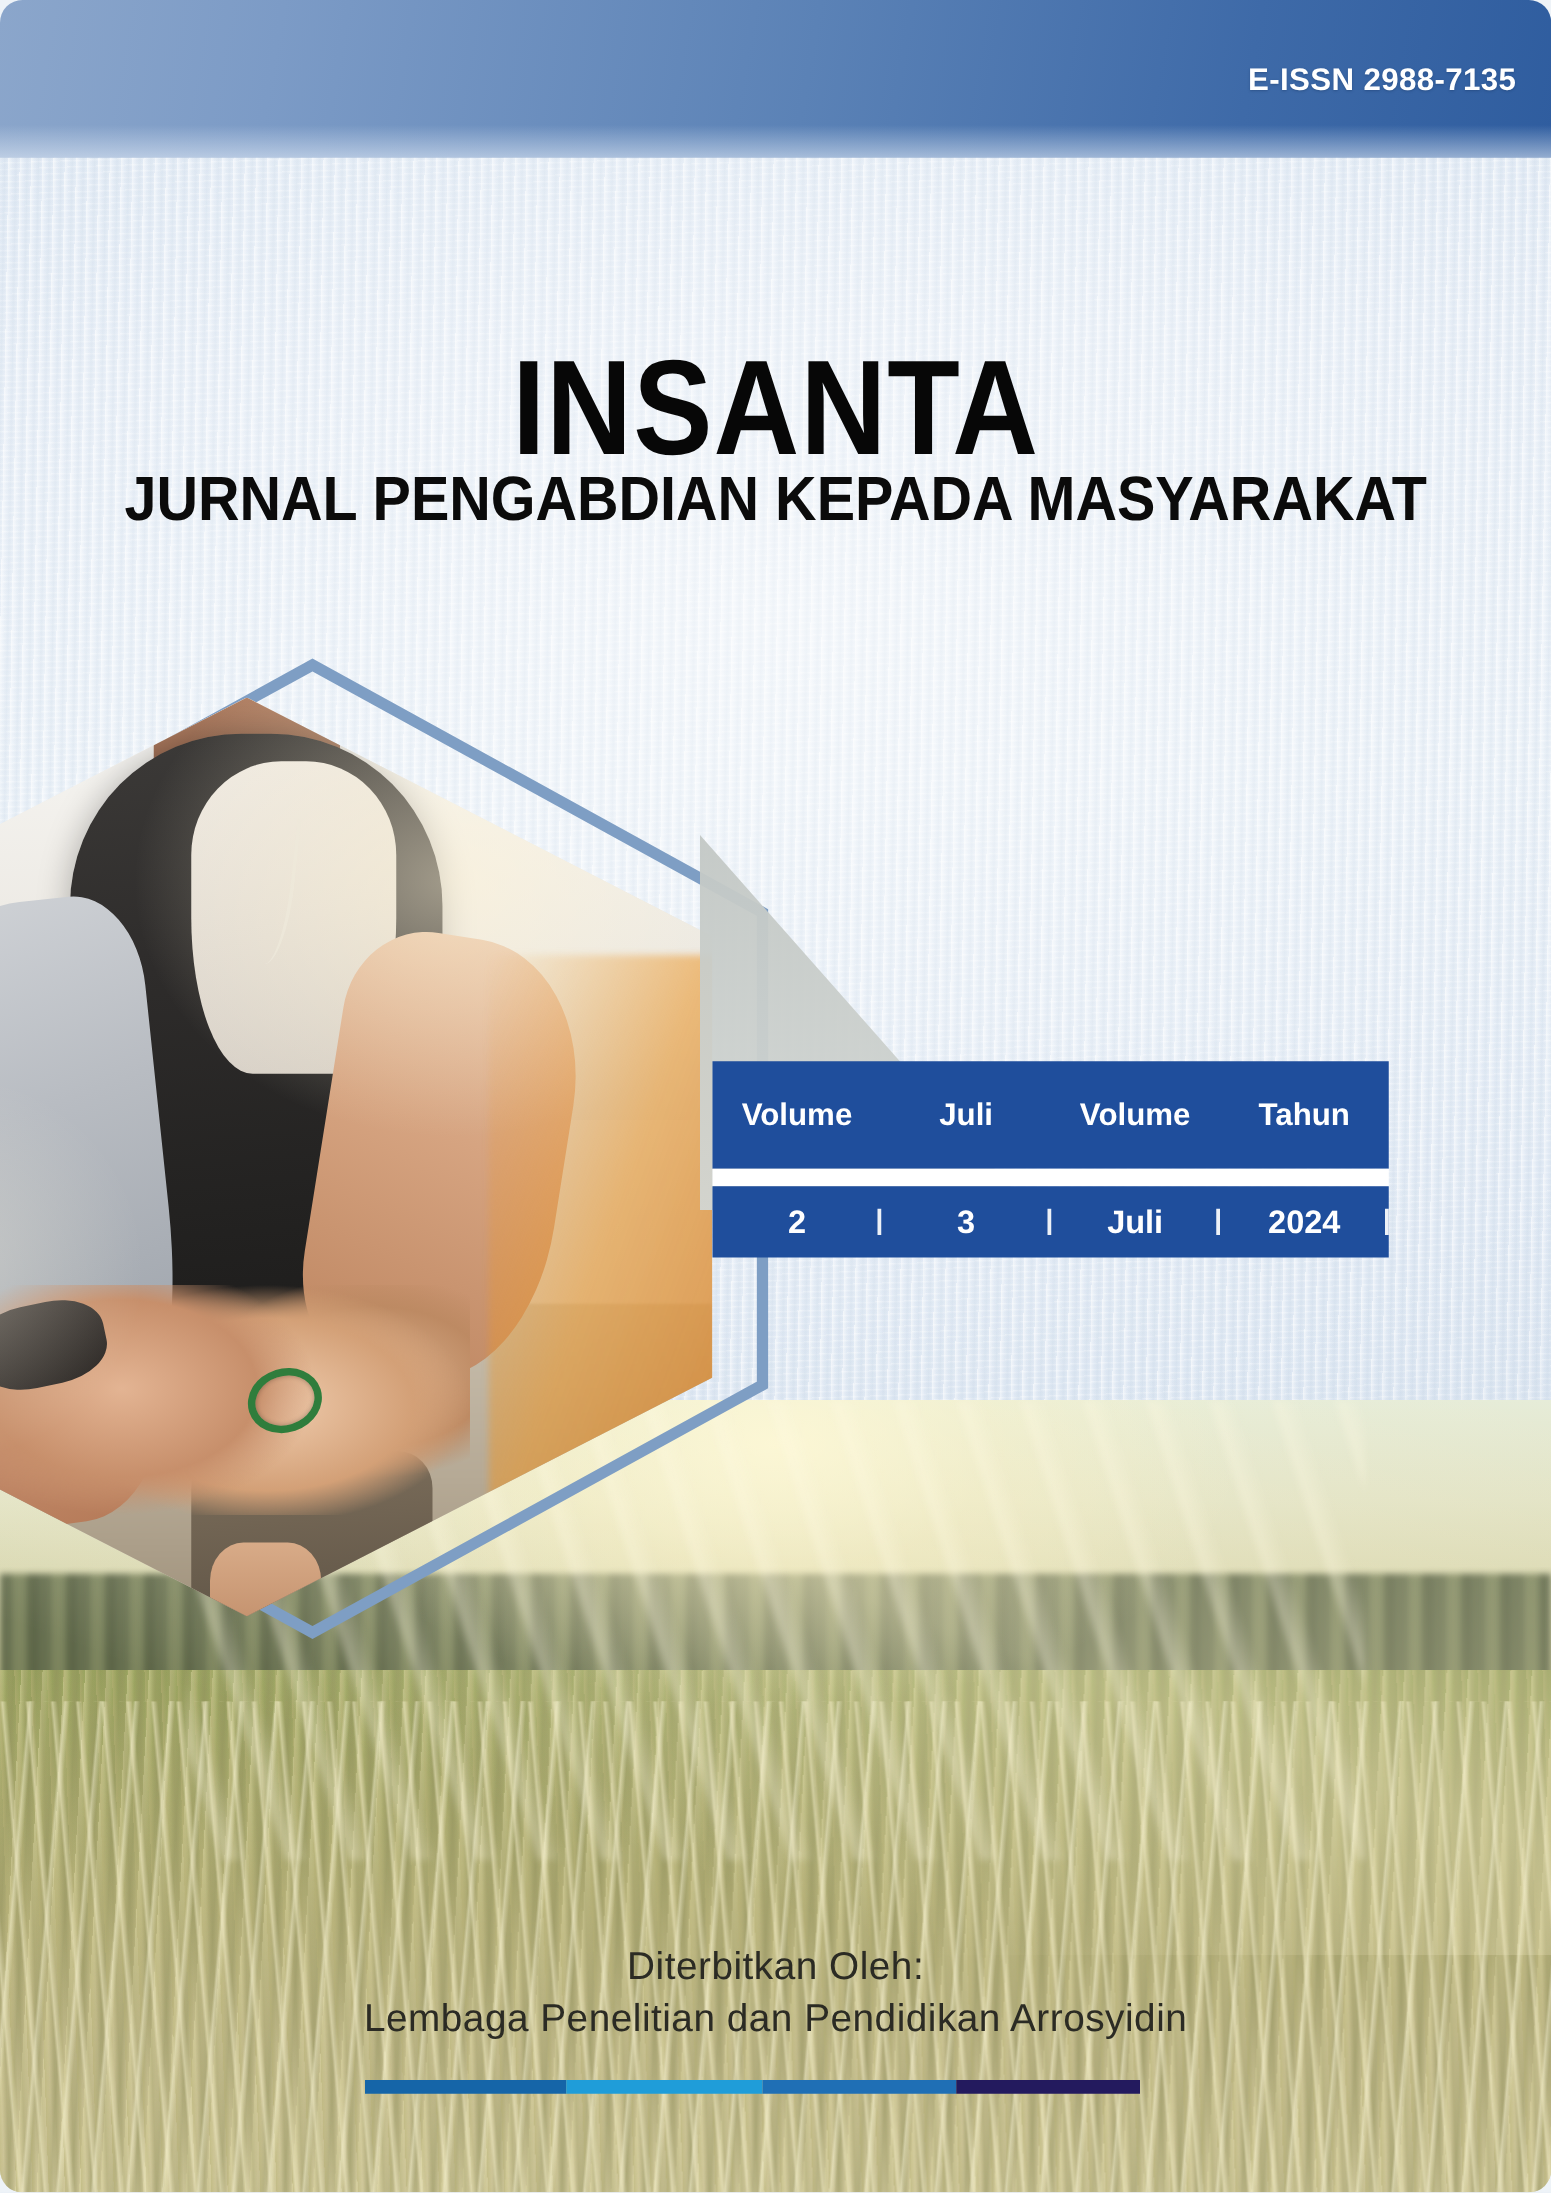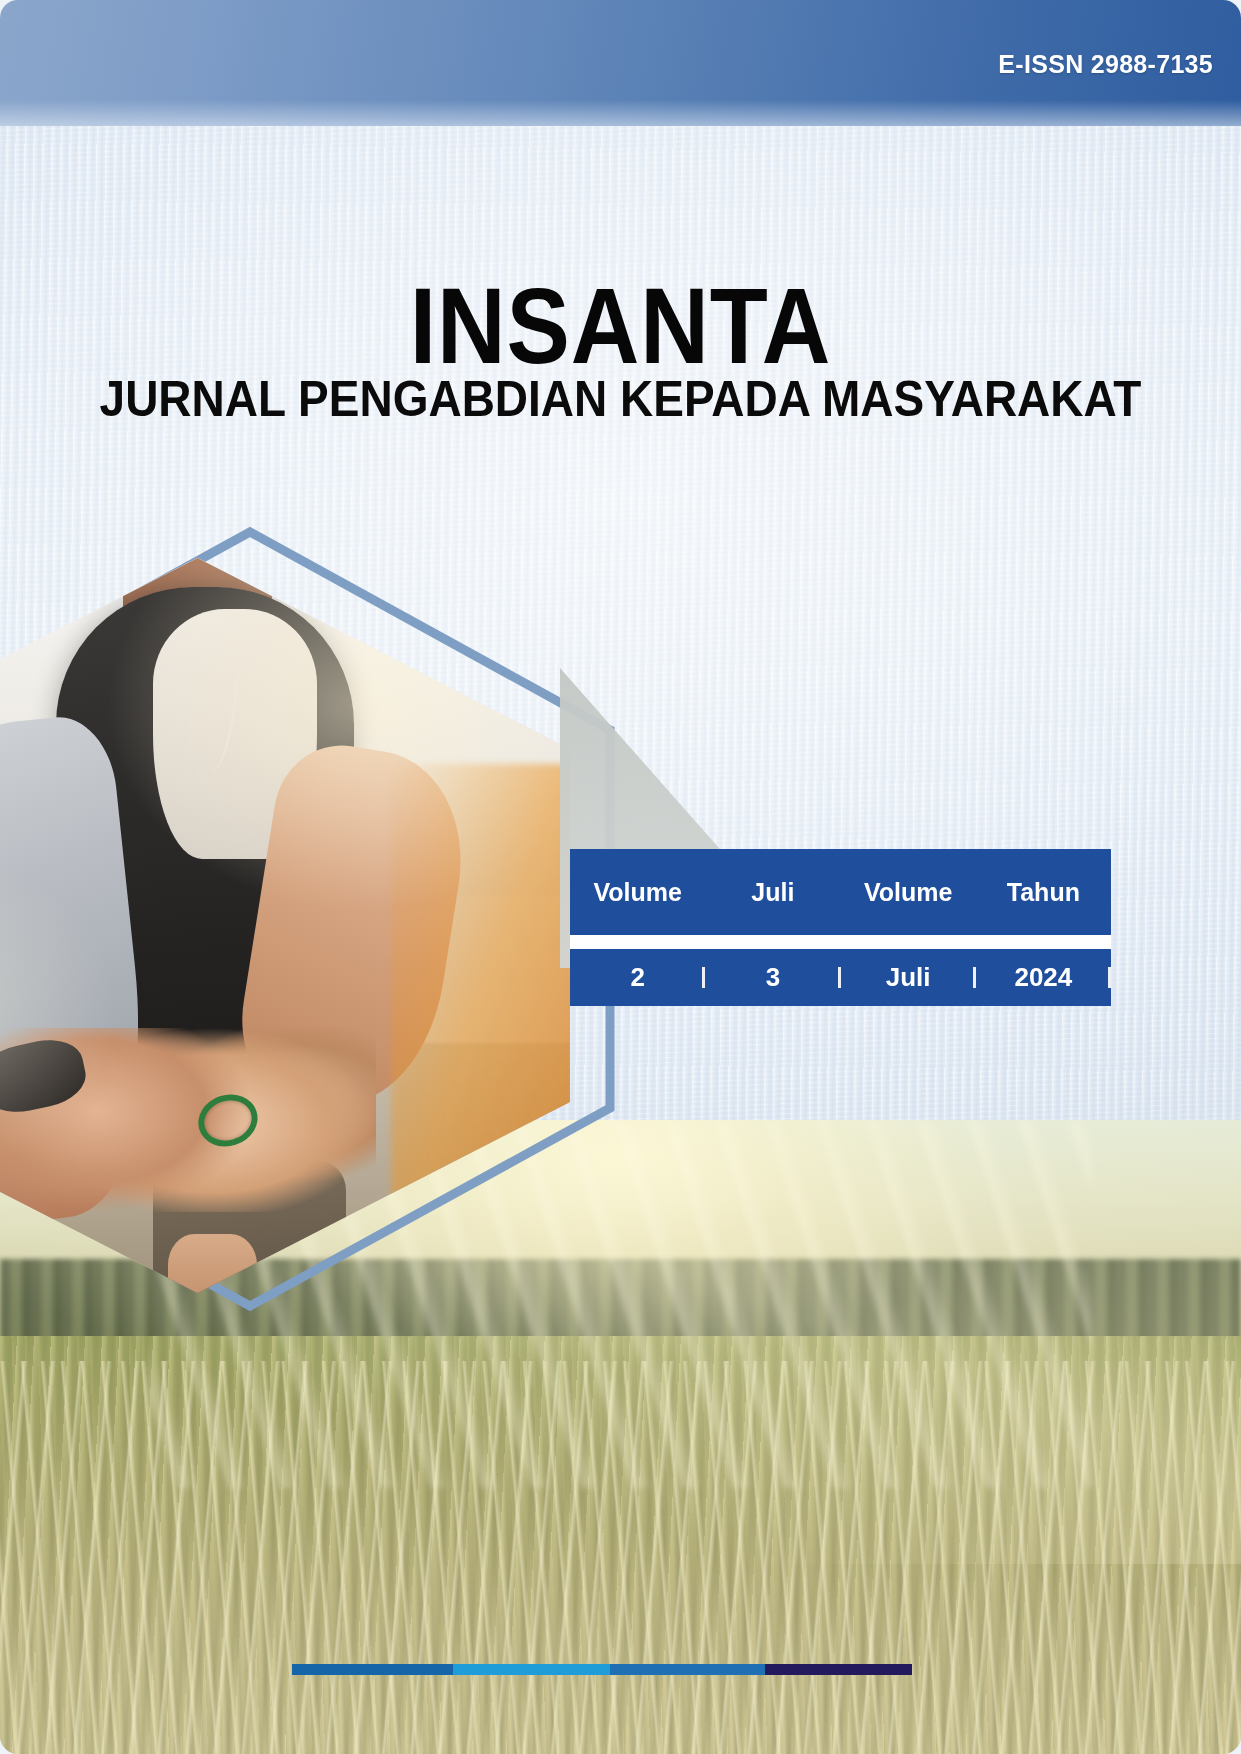--- a/index.html
+++ b/index.html
@@ -368,20 +368,24 @@
   <div class="info-white"></div>
   <div class="info-box-bot" style="background: rgb(31, 78, 156);">
     <div class="info-row">
       <div class="info-cell val">2<i class="divider"></i></div>
       <div class="info-cell val">3<i class="divider"></i></div>
       <div class="info-cell val">Juli<i class="divider"></i></div>
       <div class="info-cell val">2024<i class="divider"></i></div>
     </div>
   </div>
 
+  <div class="pub">
+    <div class="pub-line1">Diterbitkan Oleh:</div>
+    <div class="pub-line2">Lembaga Penelitian dan Pendidikan Arrosyidin</div>
+  </div>
 
   <div class="colorbar">
     <span style="flex: 1.15 1 0%; background: rgb(21, 101, 168);"></span>
     <span style="flex: 1.12 1 0%; background: rgb(31, 157, 217);"></span>
     <span style="flex: 1.1 1 0%; background: rgb(31, 111, 181);"></span>
     <span style="flex: 1.05 1 0%; background: rgb(35, 26, 94);"></span>
   </div>
 
 </div>
 

